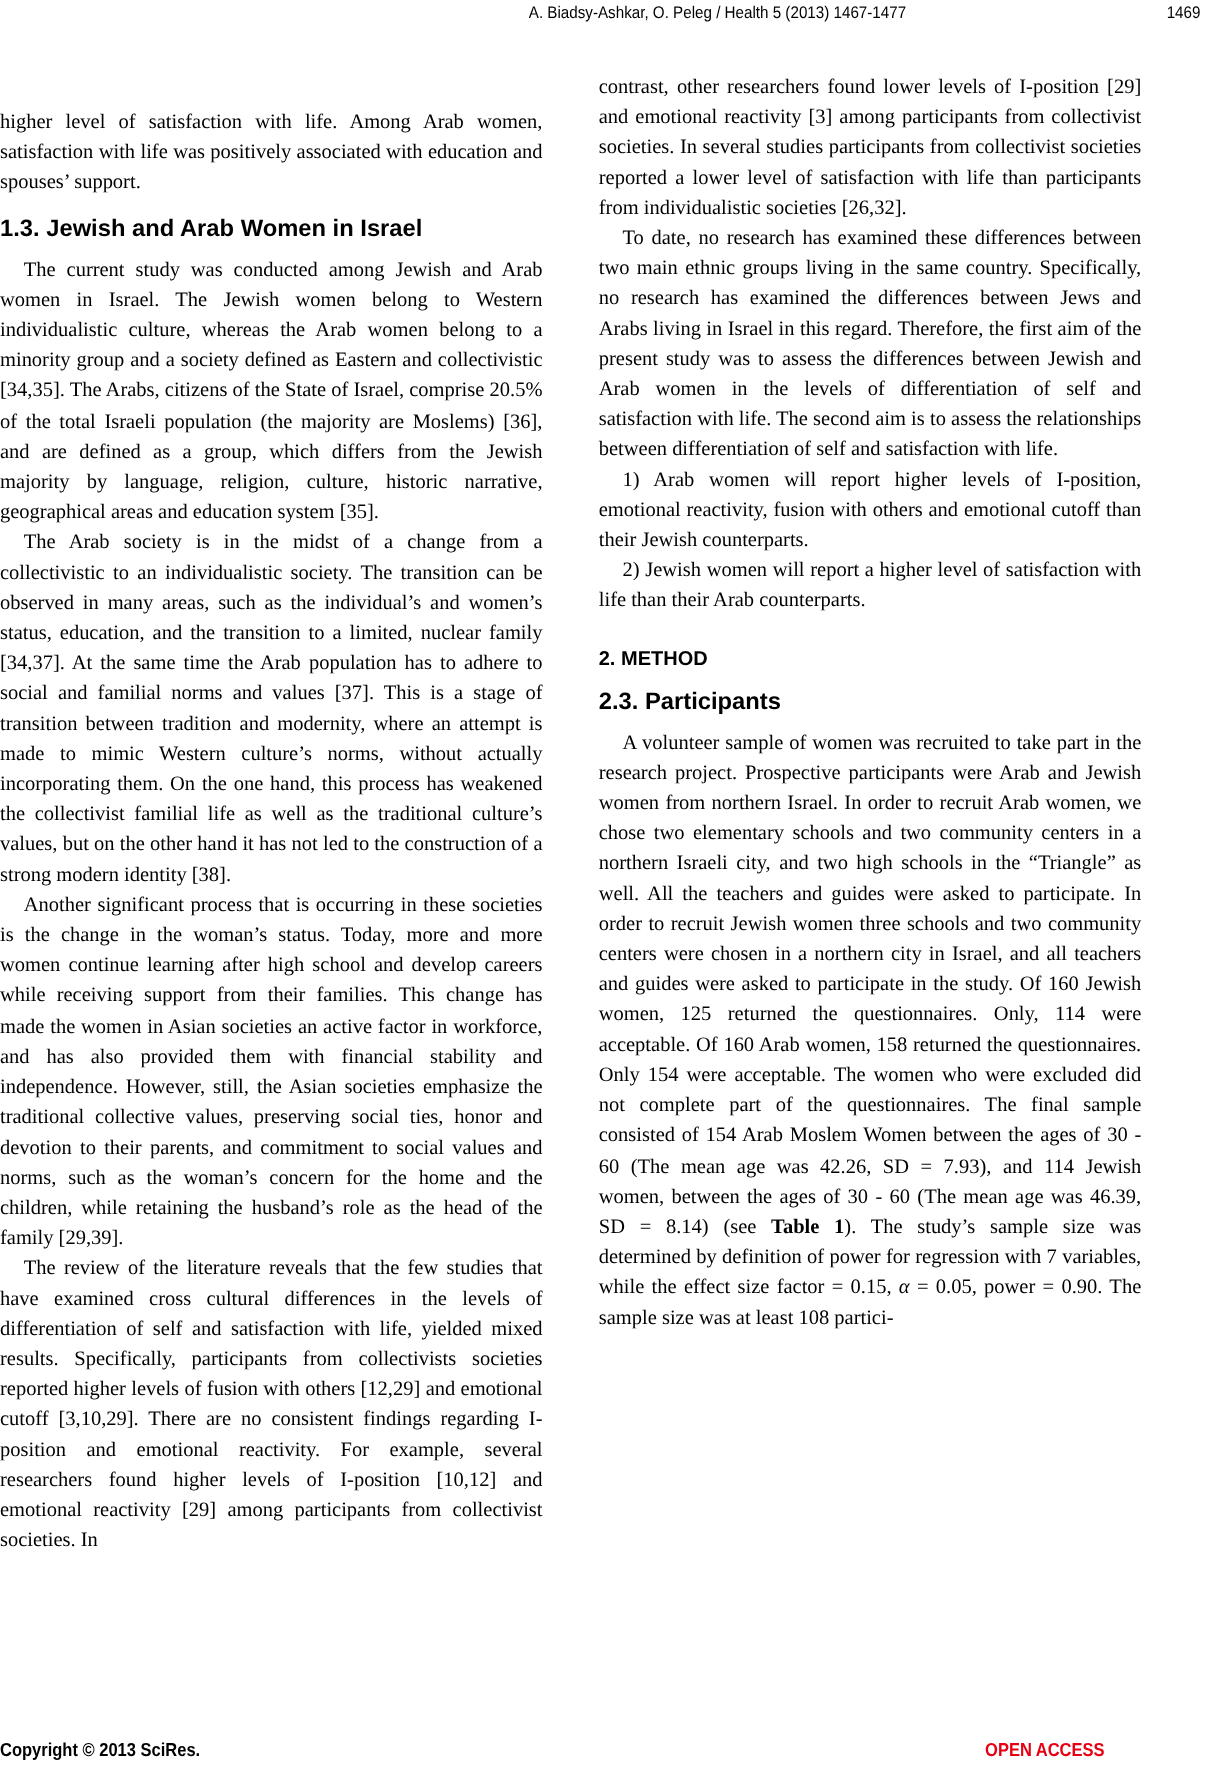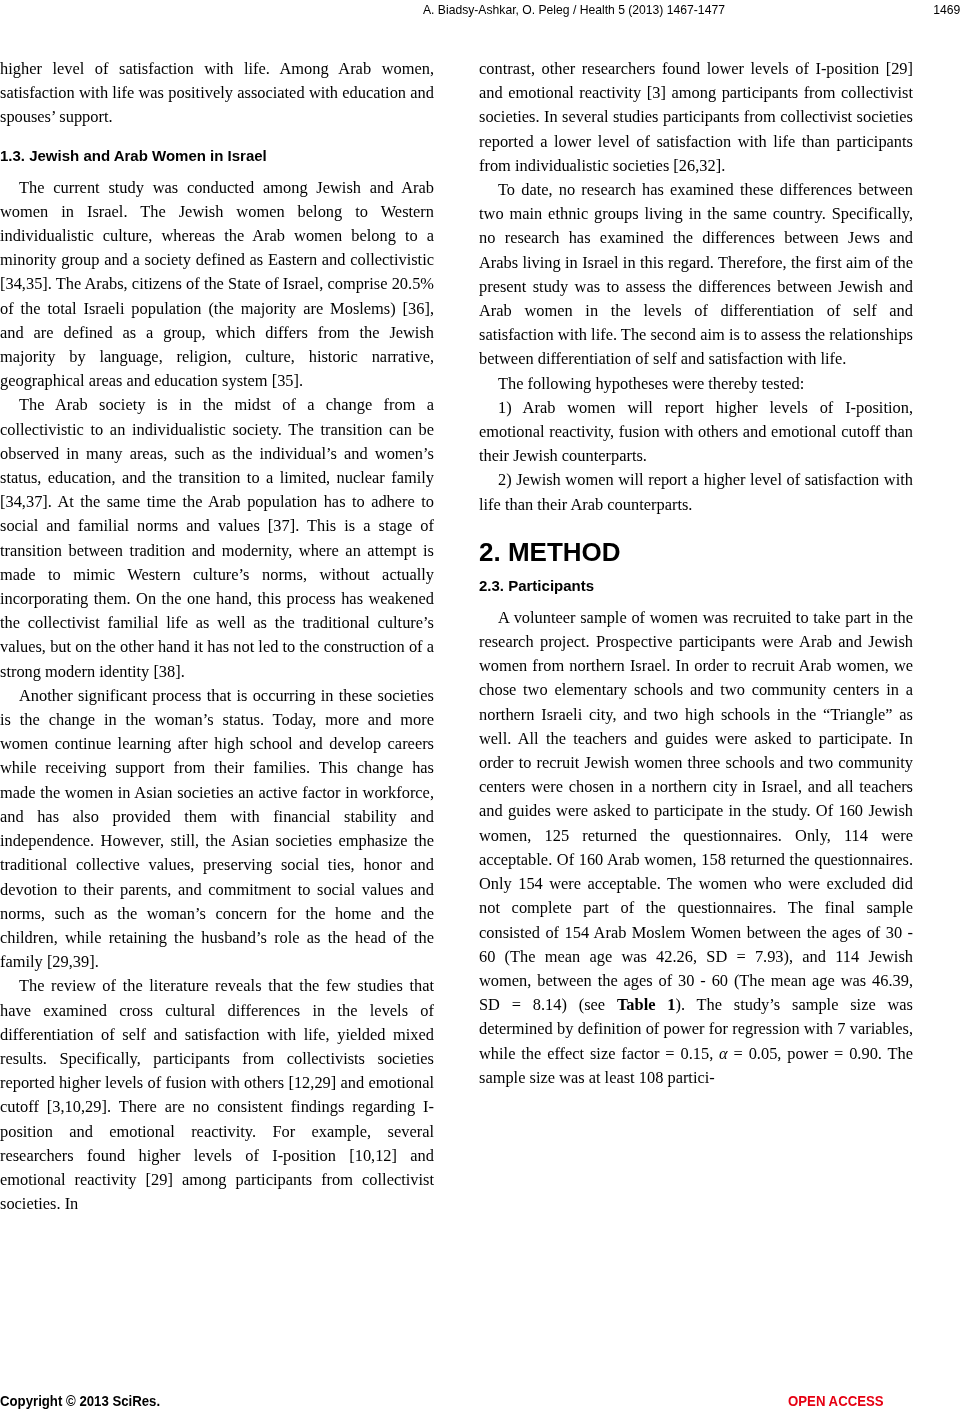--- a/index.html
+++ b/index.html
@@ -9,31 +9,31 @@
     font-family:"Liberation Sans", sans-serif; font-size:13.5px;
     transform:scaleX(0.9); transform-origin:left top;
   }
   .header .running { position:absolute; left:470px; top:2px; white-space:nowrap; }
   .header .pageno { position:absolute; left:1037px; top:2px; }
   .col {
     position:absolute; top:57px; width:434px;
     font-family:"Liberation Serif", serif; font-size:16.4px; line-height:24.2px;
     text-align:justify; hyphens:none;
   }
-  .col.left { left:0; }
+  .col.left { left:0;margin-top:28px; }
   .col.right { left:479px; }
   .col p { margin:0; text-indent:19px; }
   .col p.noindent { text-indent:0; }
   h2.sec {
     font-family:"Liberation Sans", sans-serif; font-weight:bold;
-    font-size:15px; margin:15px 0 9px 0; line-height:22px;
+    font-size:19px; margin:15px 0 9px 0; line-height:22px;
   }
   h1.sec {
     font-family:"Liberation Sans", sans-serif; font-weight:bold;
-    font-size:26px; margin:22px 0 10px 0; line-height:26px;
+    font-size:16px; margin:22px 0 10px 0; line-height:26px;
   }
   .footer {
     position:absolute; top:1392px; left:0; width:886px; height:22px;
     font-family:"Liberation Sans", sans-serif; font-weight:bold; font-size:15px;
   }
   .footer .copy { position:absolute; left:0; top:0; transform:scaleX(0.88); transform-origin:left top; white-space:nowrap; }
   .footer .oa { position:absolute; right:2px; top:0; color:#e60012; transform:scaleX(0.88); transform-origin:right top; white-space:nowrap; }
 </style>
 </head>
 <body>
@@ -48,21 +48,20 @@
   <h2 class="sec">1.3. Jewish and Arab Women in Israel</h2>
   <p>The current study was conducted among Jewish and Arab women in Israel. The Jewish women belong to Western individualistic culture, whereas the Arab women belong to a minority group and a society defined as Eastern and collectivistic [34,35]. The Arabs, citizens of the State of Israel, comprise 20.5% of the total Israeli population (the majority are Moslems) [36], and are defined as a group, which differs from the Jewish majority by language, religion, culture, historic narrative, geographical areas and education system [35].</p>
   <p>The Arab society is in the midst of a change from a collectivistic to an individualistic society. The transition can be observed in many areas, such as the individual’s and women’s status, education, and the transition to a limited, nuclear family [34,37]. At the same time the Arab population has to adhere to social and familial norms and values [37]. This is a stage of transition between tradition and modernity, where an attempt is made to mimic Western culture’s norms, without actually incorporating them. On the one hand, this process has weakened the collectivist familial life as well as the traditional culture’s values, but on the other hand it has not led to the construction of a strong modern identity [38].</p>
   <p>Another significant process that is occurring in these societies is the change in the woman’s status. Today, more and more women continue learning after high school and develop careers while receiving support from their families. This change has made the women in Asian societies an active factor in workforce, and has also provided them with financial stability and independence. However, still, the Asian societies emphasize the traditional collective values, preserving social ties, honor and devotion to their parents, and commitment to social values and norms, such as the woman’s concern for the home and the children, while retaining the husband’s role as the head of the family [29,39].</p>
   <p>The review of the literature reveals that the few studies that have examined cross cultural differences in the levels of differentiation of self and satisfaction with life, yielded mixed results. Specifically, participants from collectivists societies reported higher levels of fusion with others [12,29] and emotional cutoff [3,10,29]. There are no consistent findings regarding I-position and emotional reactivity. For example, several researchers found higher levels of I-position [10,12] and emotional reactivity [29] among participants from collectivist societies. In</p>
 </div>
 
 <div class="col right">
   <p class="noindent">contrast, other researchers found lower levels of I-position [29] and emotional reactivity [3] among participants from collectivist societies. In several studies participants from collectivist societies reported a lower level of satisfaction with life than participants from individualistic societies [26,32].</p>
   <p>To date, no research has examined these differences between two main ethnic groups living in the same country. Specifically, no research has examined the differences between Jews and Arabs living in Israel in this regard. Therefore, the first aim of the present study was to assess the differences between Jewish and Arab women in the levels of differentiation of self and satisfaction with life. The second aim is to assess the relationships between differentiation of self and satisfaction with life.</p>
-  <p>The following hypotheses were thereby tested:</p>
   <p>1) Arab women will report higher levels of I-position, emotional reactivity, fusion with others and emotional cutoff than their Jewish counterparts.</p>
   <p>2) Jewish women will report a higher level of satisfaction with life than their Arab counterparts.</p>
   <h1 class="sec">2. METHOD</h1>
   <h2 class="sec" style="margin-top:6px">2.3. Participants</h2>
   <p><span>A volunteer sample of women was recruited to take part in the research project. Prospective participants were Arab and Jewish women from northern Israel. In order to recruit Arab women, we chose two elementary schools and two community centers in a northern Israeli city, and two high schools in the “Triangle” as well. All the teachers and guides were asked to participate. In order to recruit Jewish women three schools and two community centers were chosen in a northern city in Israel, and all teachers and guides were asked to participate in the study. Of 160 Jewish women, 125 returned the questionnaires. Only, 114 were acceptable. Of 160 Arab women, 158 returned the questionnaires. Only 154 were acceptable. The women who were excluded did not complete part of the questionnaires. The final sample consisted of 154 Arab Moslem Women between the ages of 30 - 60 (The mean age was 42.26, SD = 7.93), and 114 Jewish women, between the ages of 30 - 60 (The mean age was 46.39, SD = 8.14) (see </span><b>Table 1</b><span>). The study’s sample size was determined by definition of power for regression with 7 variables, while the effect size factor = 0.15, </span><i>α</i><span> = 0.05, power = 0.90. The sample size was at least 108 partici-</span></p>
 </div>
 
 <div class="footer">
   <span class="copy">Copyright © 2013 SciRes.</span>
   <span class="oa" style="color: rgb(230, 0, 18);">OPEN ACCESS</span>

